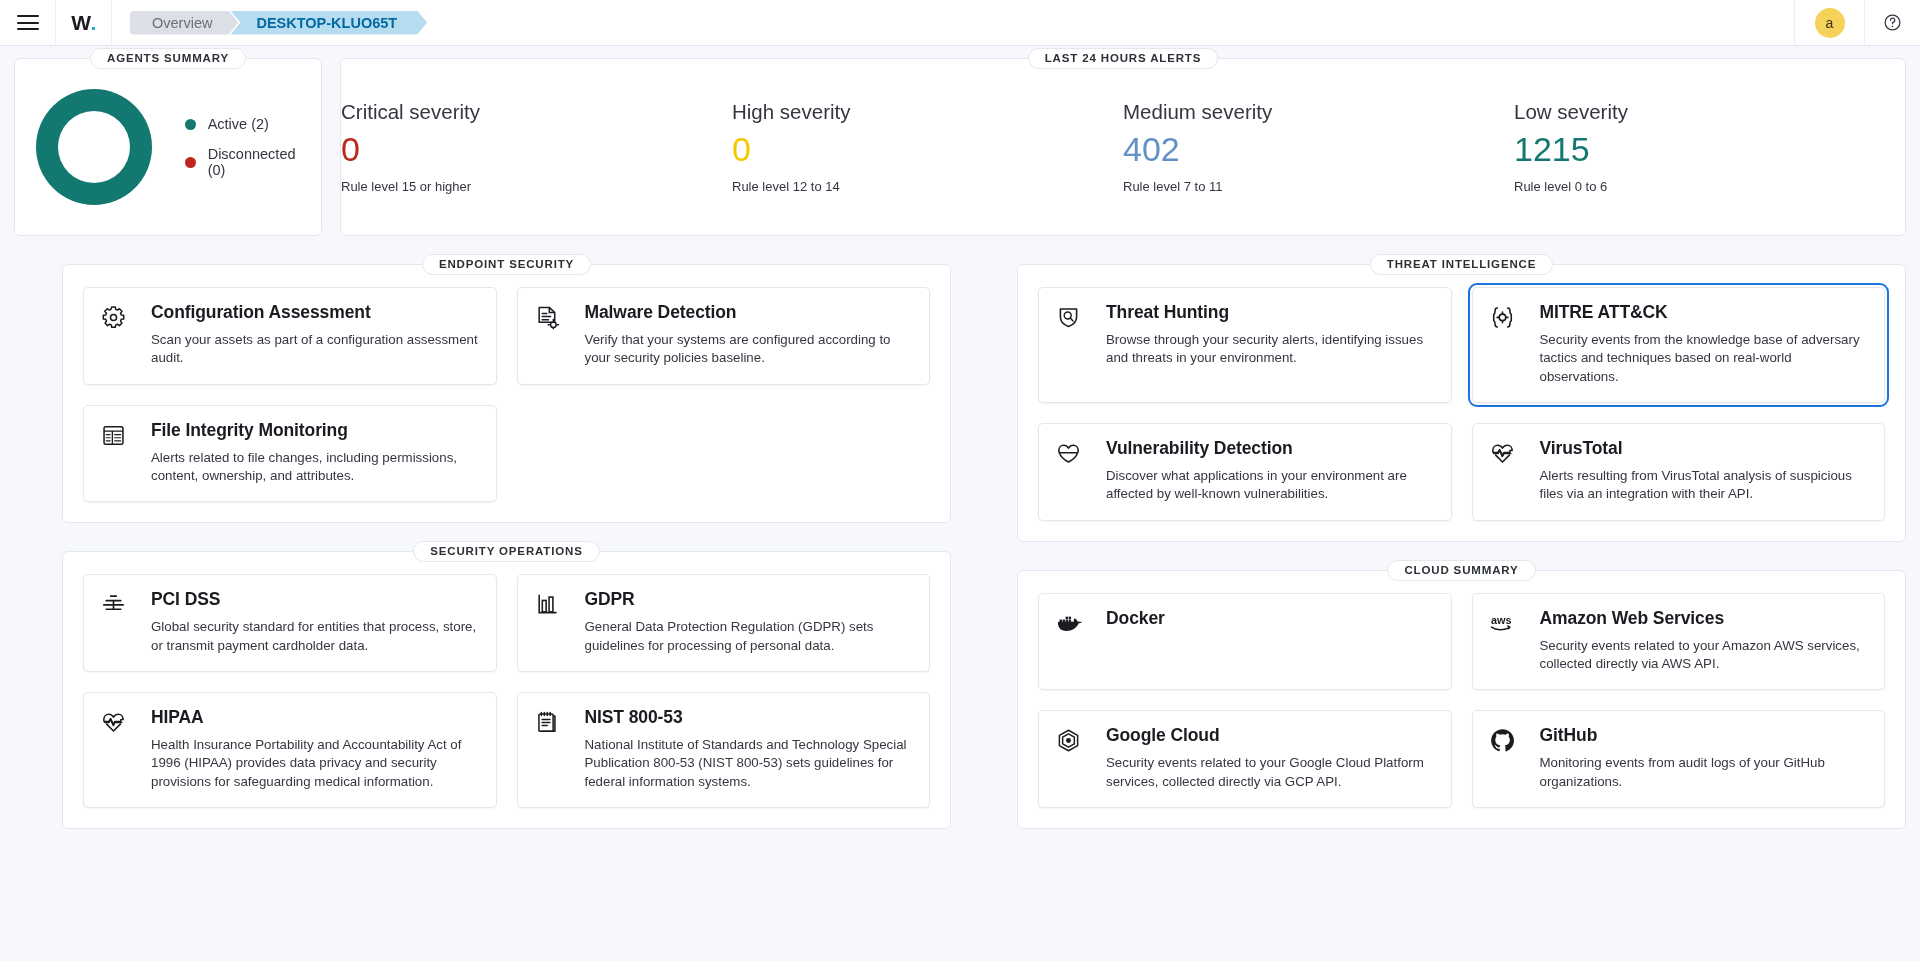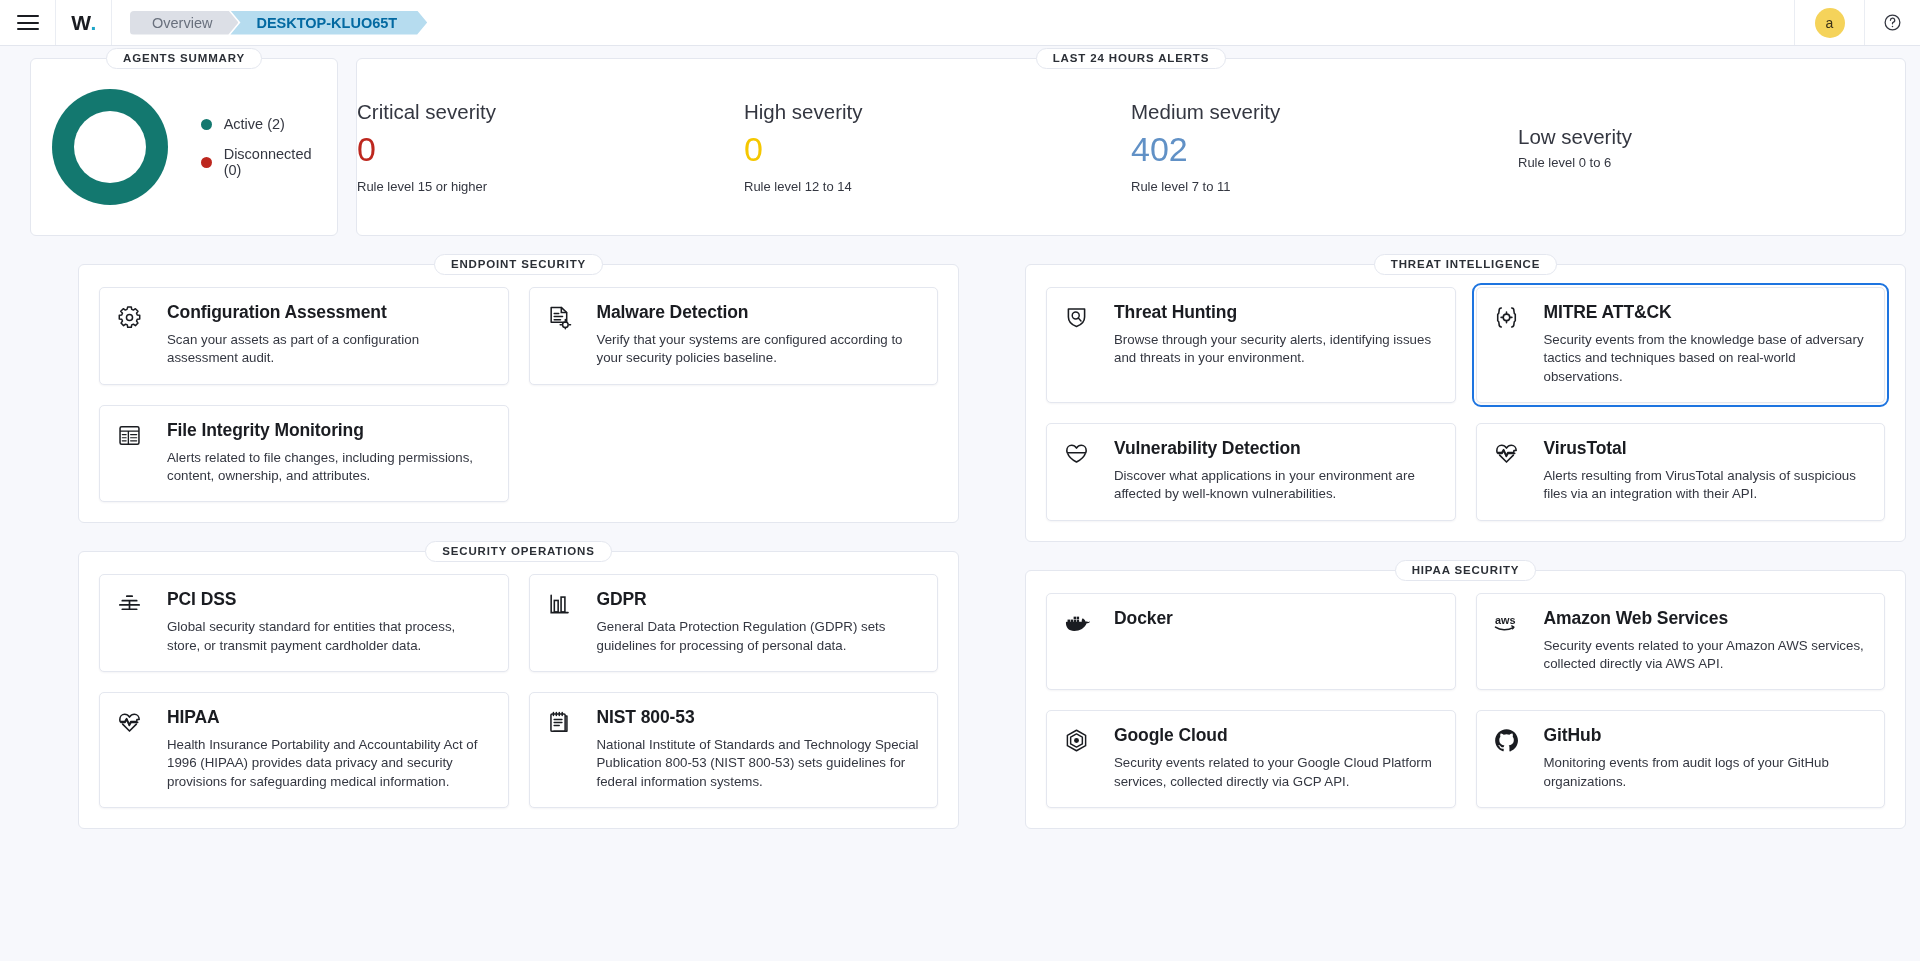--- a/index.html
+++ b/index.html
@@ -74,21 +74,21 @@
     background: #f5d35a; color: #3b3118;
     display: flex; align-items: center; justify-content: center;
     font-size: 14px;
   }
   .help-cell {
     width: 56px; display: flex; align-items: center; justify-content: center;
     border-left: 1px solid #eaedf3;
   }
 
   
-  .page { padding: 12px 14px 0 30px; }
+  .page { padding: 12px 14px 0 14px; }
   .row-top { display: flex; gap: 18px; }
 
   .panel {
     background: #fff;
     border: 1px solid #e4e7ef;
     border-radius: 6px;
     position: relative;
   }
   .panel-legend {
     position: absolute;
@@ -232,20 +232,21 @@
       </div>
 
       <div class="alert-col">
         <div class="alert-title">Medium severity</div>
         <div class="alert-num" style="color:#6191c6">402</div>
         <div class="alert-sub">Rule level 7 to 11</div>
       </div>
 
       <div class="alert-col">
         <div class="alert-title">Low severity</div>
+        <div class="alert-num" style="color:#13786f">1215</div>
         <div class="alert-sub">Rule level 0 to 6</div>
       </div>
     </div>
   </div>
 
   <div class="row-sections">
 
     <div class="col">
 
       <div class="panel section">
@@ -431,21 +432,21 @@
               <div class="card-title">VirusTotal</div>
               <div class="card-desc">Alerts resulting from VirusTotal analysis of suspicious files via an integration with their API.</div>
             </div>
           </div>
 
         </div>
       </div>
 
       <div class="panel section">
         <div class="panel-legend">
-          <span>HIPAA SECURITY</span>
+          <span>CLOUD SUMMARY</span>
         </div>
         <div class="cards">
 
           <div class="card">
             <div class="card-icon">
               <svg width="28" height="28" viewBox="0 0 24 24" fill="#1a1c21">
                 <rect x="6.5" y="8.2" width="2.1" height="2.1"></rect>
                 <rect x="9.1" y="8.2" width="2.1" height="2.1"></rect>
                 <rect x="11.7" y="8.2" width="2.1" height="2.1"></rect>
                 <rect x="9.1" y="5.7" width="2.1" height="2.1"></rect>

